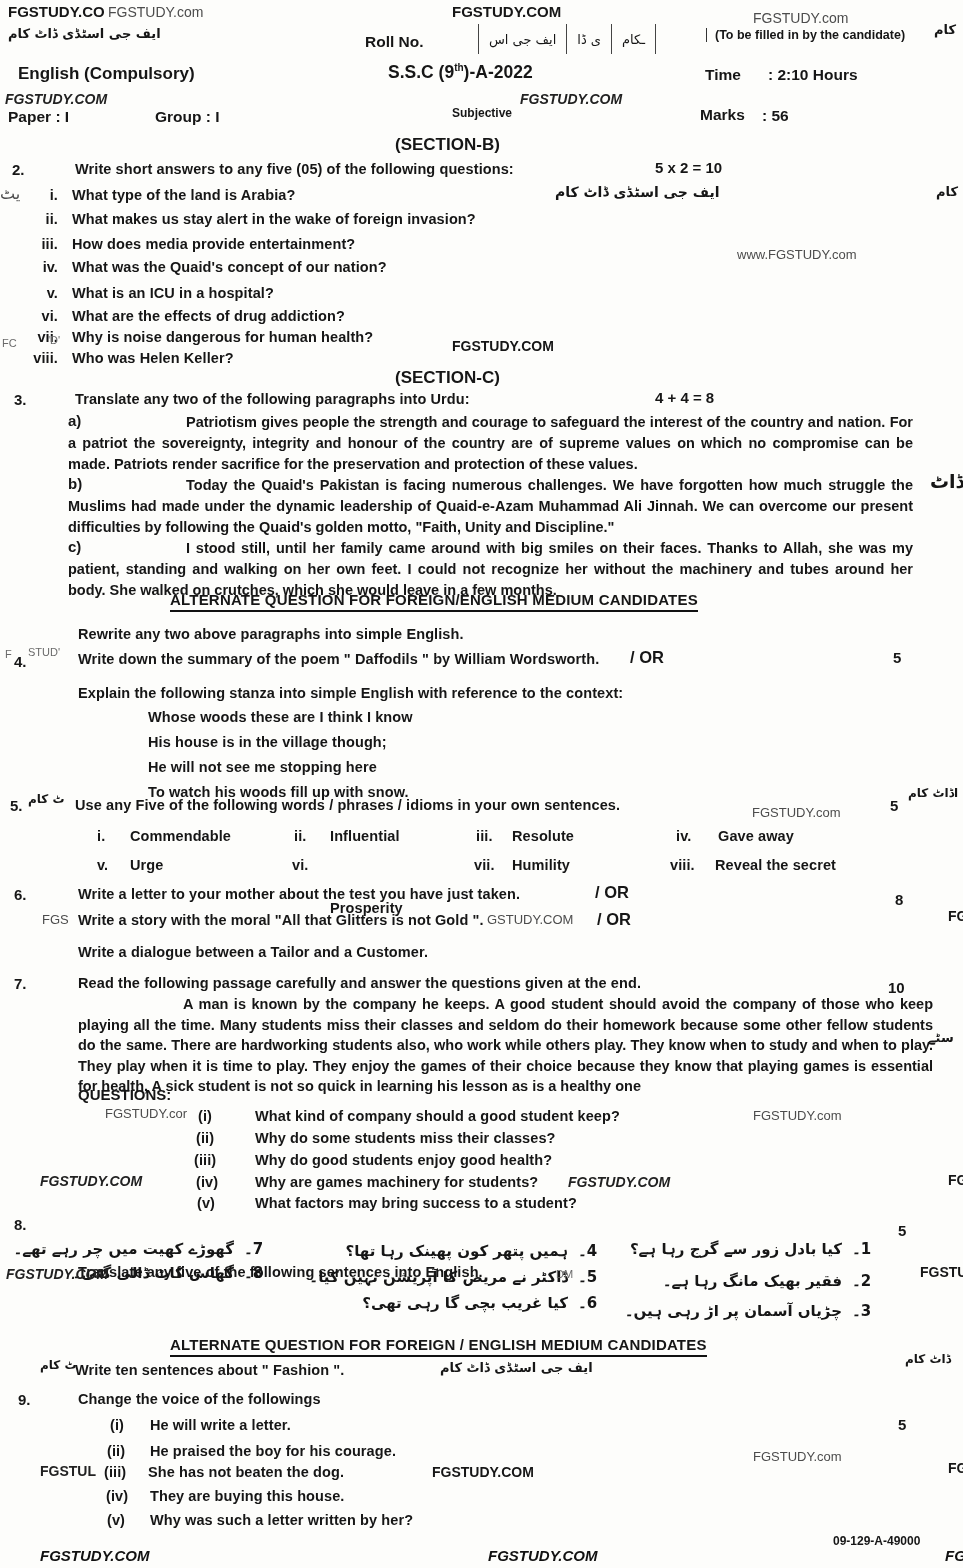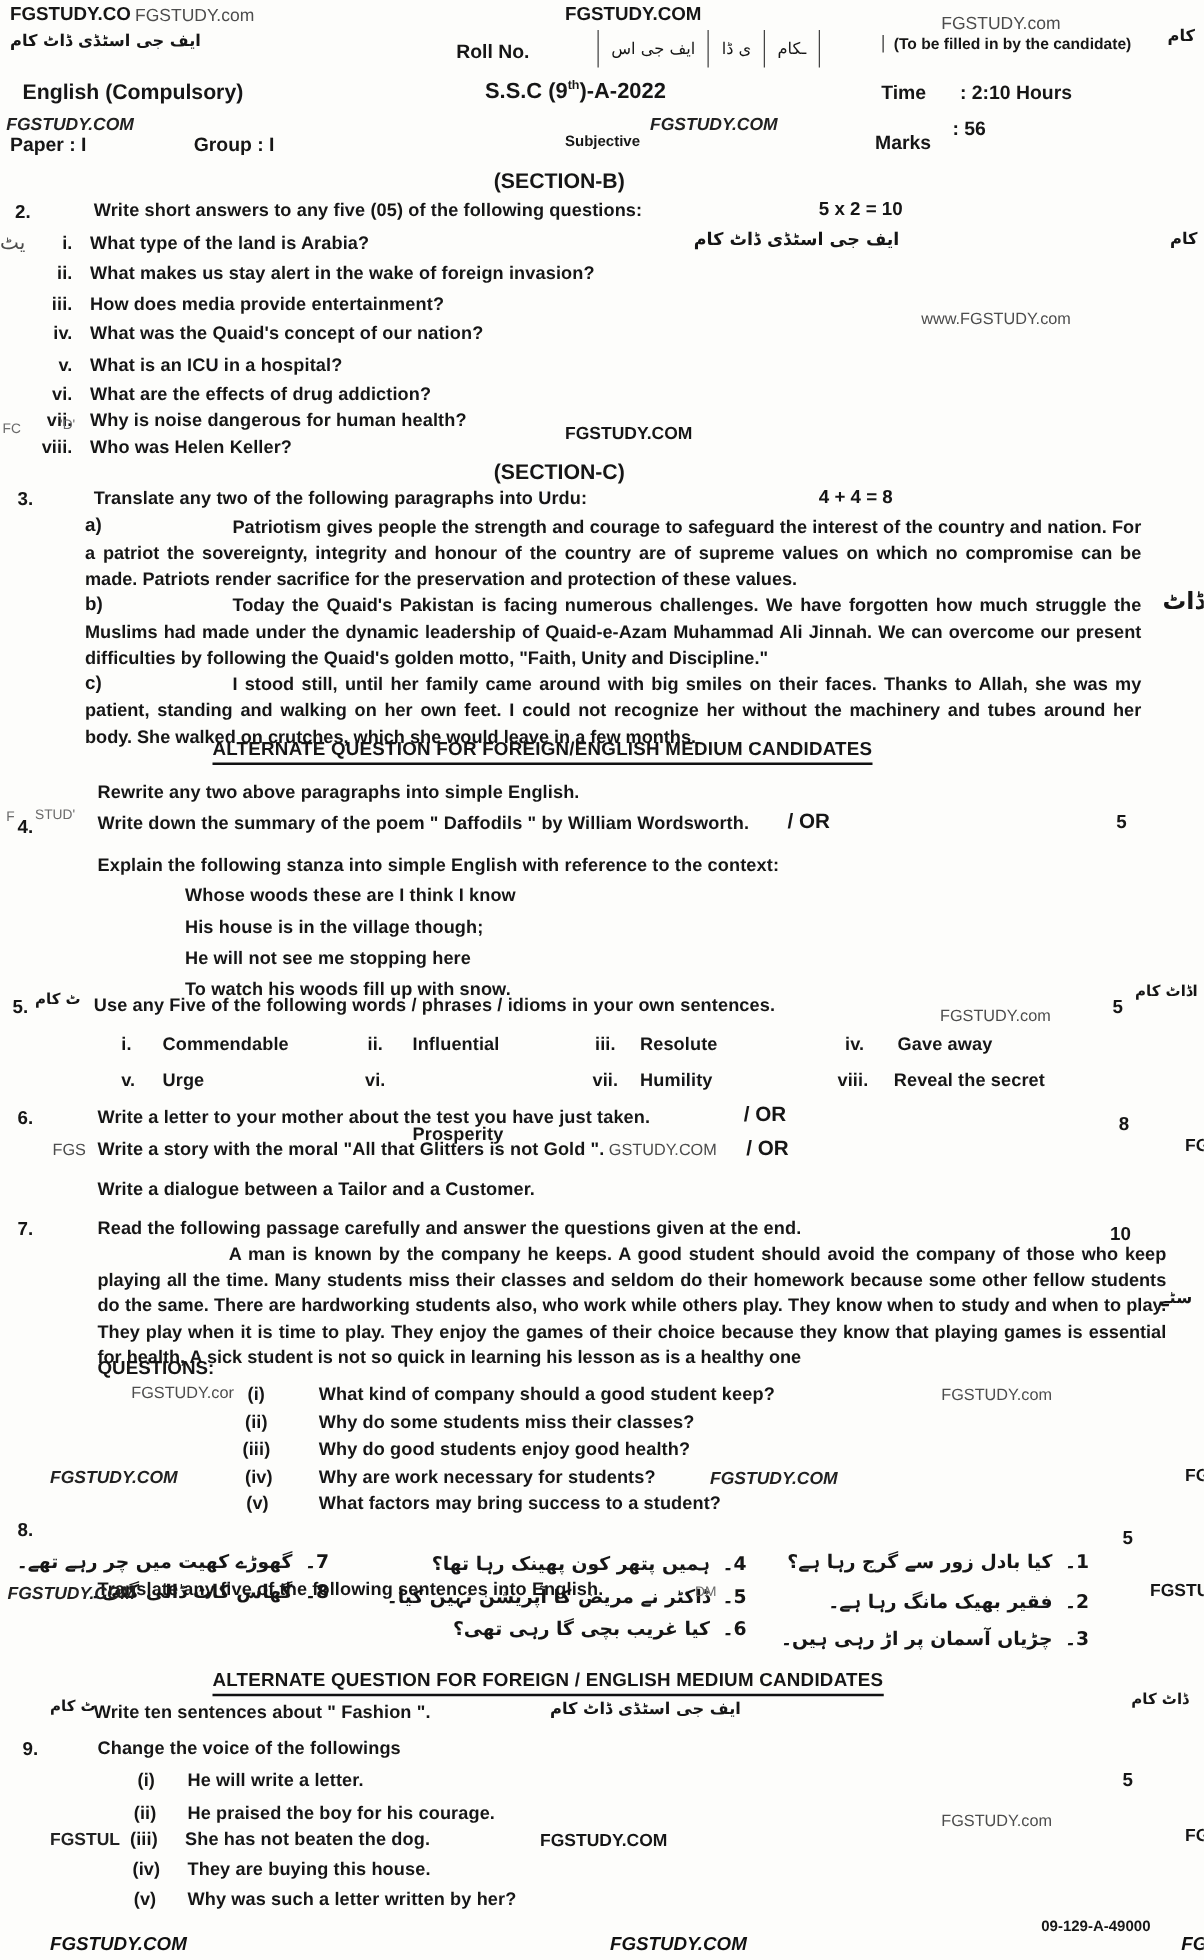--- a/index.html
+++ b/index.html
@@ -49,21 +49,21 @@
 <span class="abs b" style="left:705px;top:66px;font-size:15.5px">Time</span>
 <span class="abs b" style="left:768px;top:66px;font-size:15.5px">: 2:10 Hours</span>
 
 <span class="abs wmB" style="left:5px;top:91px">FGSTUDY.COM</span>
 <span class="abs wmB" style="left:520px;top:91px">FGSTUDY.COM</span>
 
 <span class="abs b" style="left:8px;top:108px;font-size:15.5px">Paper : I</span>
 <span class="abs b" style="left:155px;top:108px;font-size:15.5px">Group : I</span>
 <span class="abs b" style="left:452px;top:106px;font-size:12px">Subjective</span>
 <span class="abs b" style="left:700px;top:106px;font-size:15.5px">Marks</span>
-<span class="abs b" style="left:762px;top:95px;font-size:15.5px">: 56</span>
+<span class="abs b" style="left:762px;top:107px;font-size:15.5px">: 56</span>
 
 <span class="abs b" style="left:395px;top:135px;font-size:17px">(SECTION-B)</span>
 
 <span class="abs t2" style="left:12px;top:161px">2.</span>
 <span class="abs t" style="left:75px;top:161px">Write short answers to any five (05) of the following questions:</span>
 <span class="abs t2" style="left:655px;top:159px">5 x 2 = 10</span>
 
 <span class="abs urdu wm" style="left:0px;top:184px;font-size:16px">یٹ</span>
 <div class="abs t" style="left:12px;top:187px"><span class="numcol">i.</span><span>What type of the land is Arabia?</span></div>
 <span class="abs urdu b" style="left:555px;top:184px;font-size:14px">ایف جی اسٹڈی ڈاٹ کام</span>
@@ -166,21 +166,21 @@
 <span class="abs wm" style="left:753px;top:1108px">FGSTUDY.com</span>
 
 <span class="abs t" style="left:196px;top:1130px">(ii)</span>
 <span class="abs t" style="left:255px;top:1130px">Why do some students miss their classes?</span>
 
 <span class="abs t" style="left:194px;top:1152px">(iii)</span>
 <span class="abs t" style="left:255px;top:1152px">Why do good students enjoy good health?</span>
 
 <span class="abs wmB" style="left:40px;top:1173px">FGSTUDY.COM</span>
 <span class="abs t" style="left:196px;top:1174px">(iv)</span>
-<span class="abs t" style="left:255px;top:1174px">Why are work necessary for students?</span>
+<span class="abs t" style="left:255px;top:1174px">Why are games machinery for students?</span>
 <span class="abs wmB" style="left:568px;top:1174px">FGSTUDY.COM</span>
 <span class="abs b" style="left:948px;top:1172px;font-size:14px">FG</span>
 
 <span class="abs t" style="left:197px;top:1195px">(v)</span>
 <span class="abs t" style="left:255px;top:1195px">What factors may bring success to a student?</span>
 
 <span class="abs t2" style="left:14px;top:1216px">8.</span>
 <span class="abs t" style="left:78px;top:1264px">Translate any five of the following sentences into English.</span>
 <span class="abs t2" style="left:898px;top:1222px">5</span>
 

